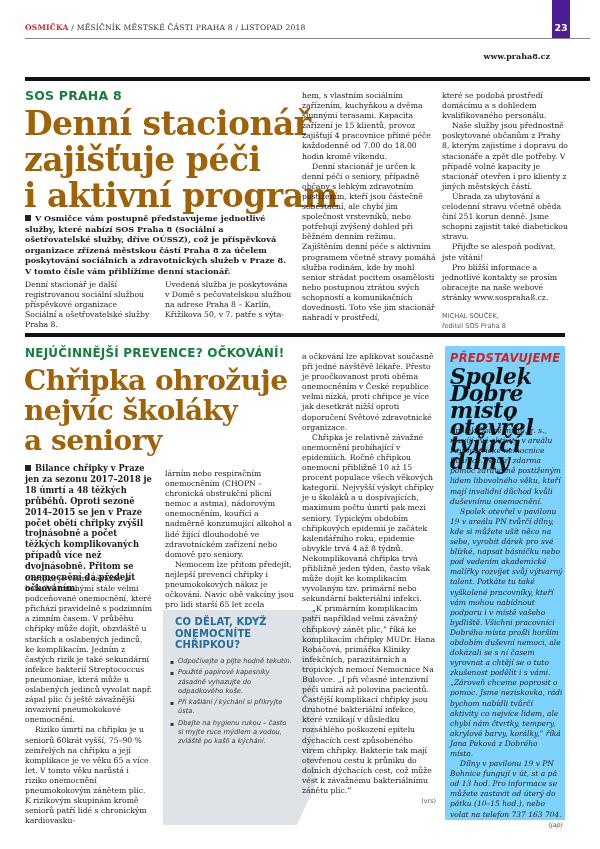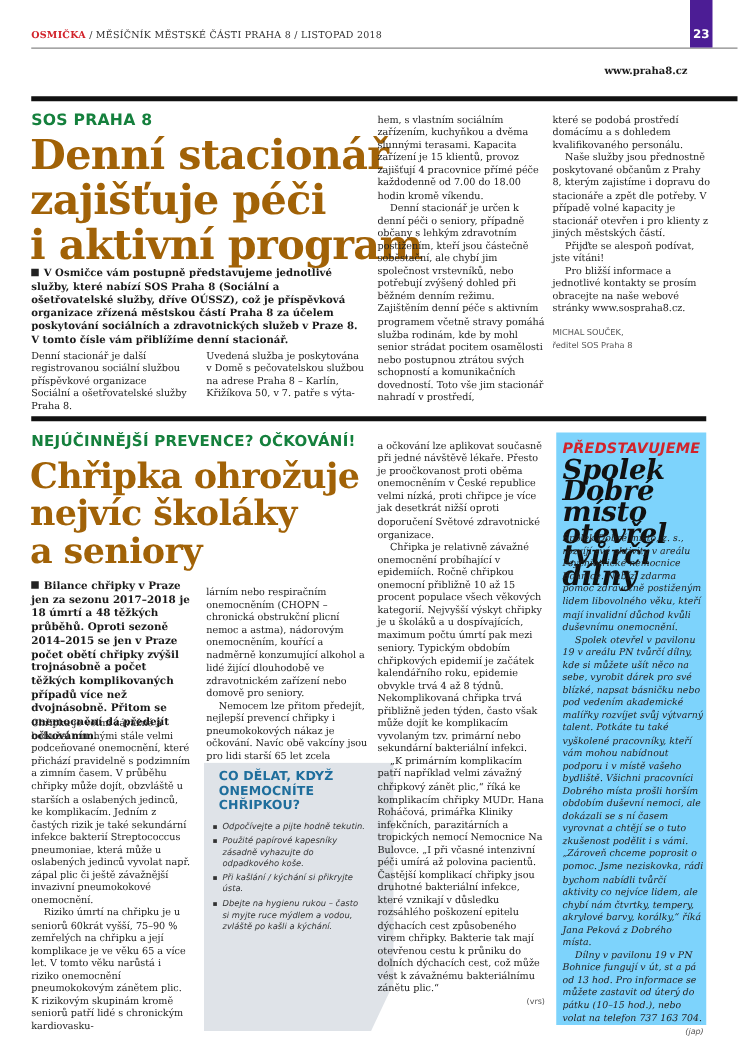--- a/index.html
+++ b/index.html
@@ -60,20 +60,21 @@
   </div>
 
 <div class="abs body" style="left:302px; top:91px; width:136px;">
   <p>hem, s vlastním sociálním zařízením, kuchyňkou a dvěma slunnými terasami. Kapacita zařízení je 15 klientů, provoz zajišťují 4 pracovnice přímé péče každodenně od 7.00 do 18.00 hodin kromě víkendu.</p>
   <p class="ind">Denní stacionář je určen k denní péči o seniory, případně občany s lehkým zdravotním postižením, kteří jsou částečně soběstační, ale chybí jim společnost vrstevníků, nebo potřebují zvýšený dohled při běžném denním režimu. Zajištěním denní péče s aktivním programem včetně stravy pomáhá služba rodinám, kde by mohl senior strádat pocitem osamělosti nebo postupnou ztrátou svých schopností a komunikačních dovedností. Toto vše jim stacionář nahradí v prostředí,</p>
 </div>
 
 <div class="abs body" style="left:442px; top:91px; width:128px;">
   <p>které se podobá prostředí domácímu a s dohledem kvalifikovaného personálu.</p>
   <p class="ind">Naše služby jsou přednostně poskytované občanům z Prahy 8, kterým zajistíme i dopravu do stacionáře a zpět dle potřeby. V případě volné kapacity je stacionář otevřen i pro klienty z jiných městských částí.</p>
+  <p class="ind">Úhrada za ubytování a celodenní stravu včetně oběda činí 251 korun denně. Jsme schopni zajistit také diabetickou stravu.</p>
   <p class="ind">Přijďte se alespoň podívat, jste vítáni!</p>
   <p class="ind">Pro bližší informace a jednotlivé kontakty se prosím obracejte na naše webové stránky www.sospraha8.cz.</p>
   <div class="sig" style="margin-top:8px;">
     <div>MICHAL SOUČEK,</div>
     <div>ředitel SOS Praha 8</div>
   </div>
 </div>
 
 <div class="abs rule-thick" style="left:25px; top:333px; width:540px;"></div>
 

